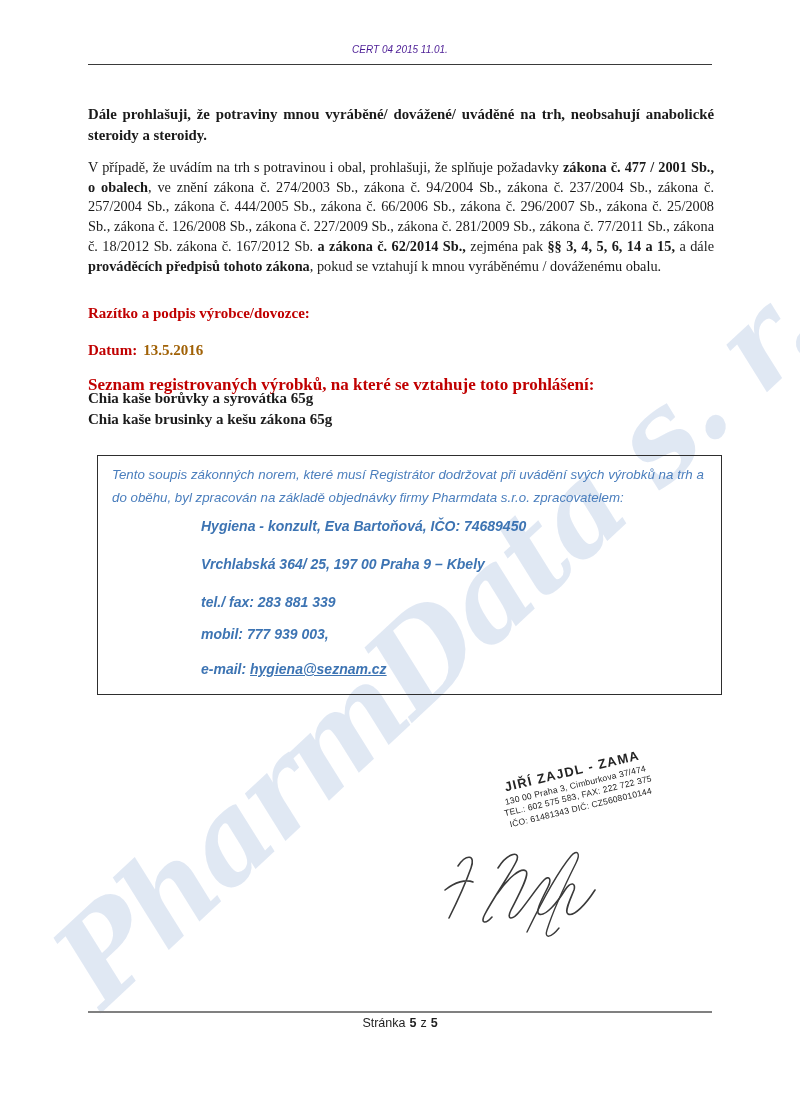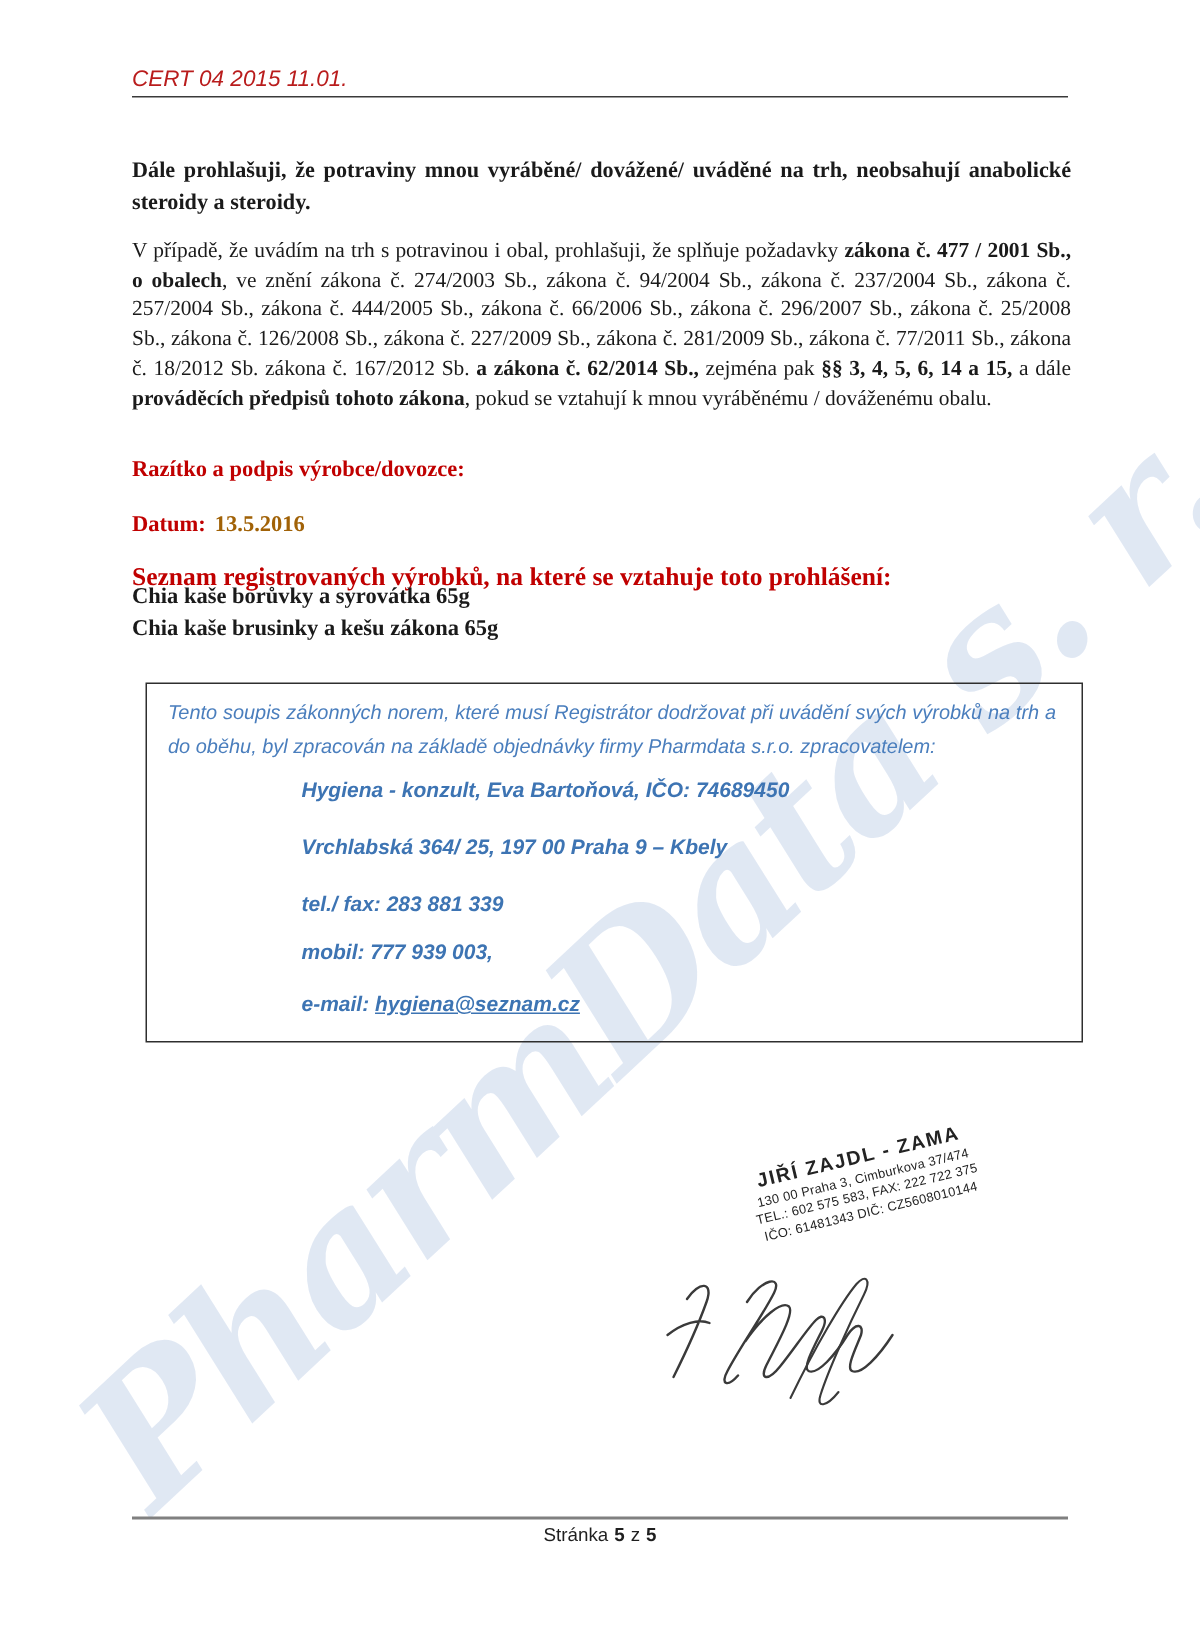--- a/index.html
+++ b/index.html
@@ -4,22 +4,22 @@
 <style>
   html,body{margin:0;padding:0;background:#ffffff;}
   .page{position:relative;width:800px;height:1100px;background:#ffffff;overflow:hidden;
         font-family:"Liberation Serif", serif;color:#1a1a1a;}
   
   .watermark{position:absolute;left:-70px;top:545px;width:1070px;text-align:center;
              font-family:"DejaVu Serif", serif;font-style:italic;font-weight:bold;
              font-size:120px;letter-spacing:-4px;color:#b7c9e4;opacity:0.42;
              transform:rotate(-43deg);white-space:nowrap;pointer-events:none;}
   
-  .doc-code{position:absolute;top:44px;left:88px;width:624px;text-align:left;
-            font-family:"Liberation Sans", sans-serif;font-style:italic;font-size:15px;color:#b91c1c;}
+  .doc-code{position:absolute;top:44px;left:88px;width:624px;text-align:center;
+            font-family:"Liberation Sans", sans-serif;font-style:italic;font-size:10px;color:#4c1d95;}
   .header-rule{position:absolute;top:64px;left:88px;width:624px;border-top:1.5px solid #3a3a3a;height:0;}
   
   .para-bold{position:absolute;top:104px;left:88px;width:626px;font-weight:bold;
              font-size:14.8px;line-height:21px;text-align:justify;}
   .para-law{position:absolute;top:158px;left:88px;width:626px;font-size:14.3px;
             line-height:19.7px;text-align:justify;}
   .para-law .b{font-weight:bold;}
   .red{color:#c00000;font-weight:bold;}
   .h-razitko{position:absolute;top:305px;left:88px;font-size:15px;}
   .h-datum{position:absolute;top:342px;left:88px;font-size:15px;}

